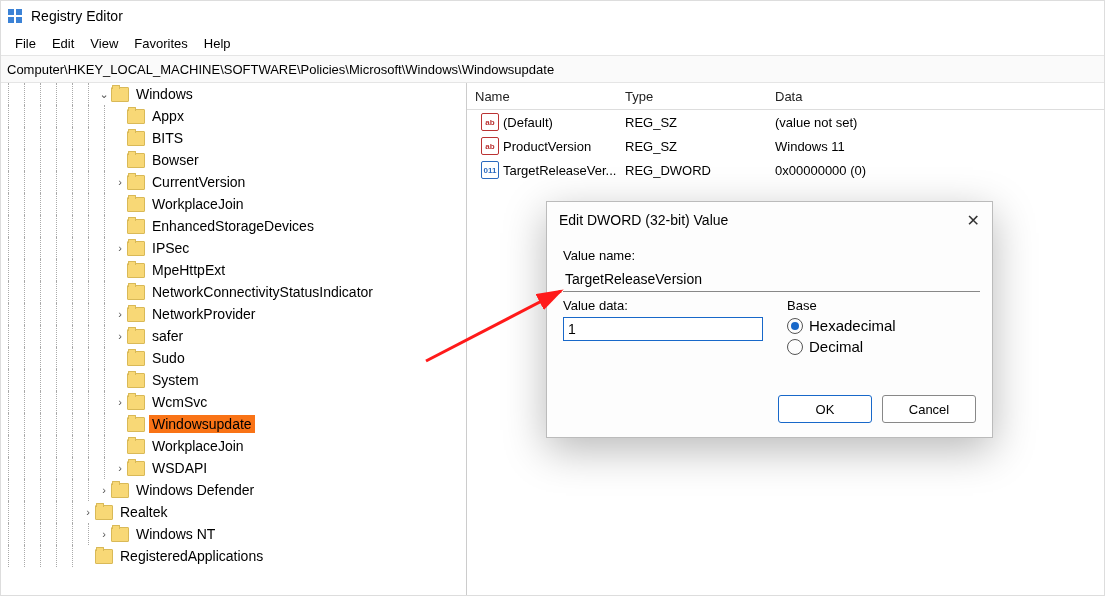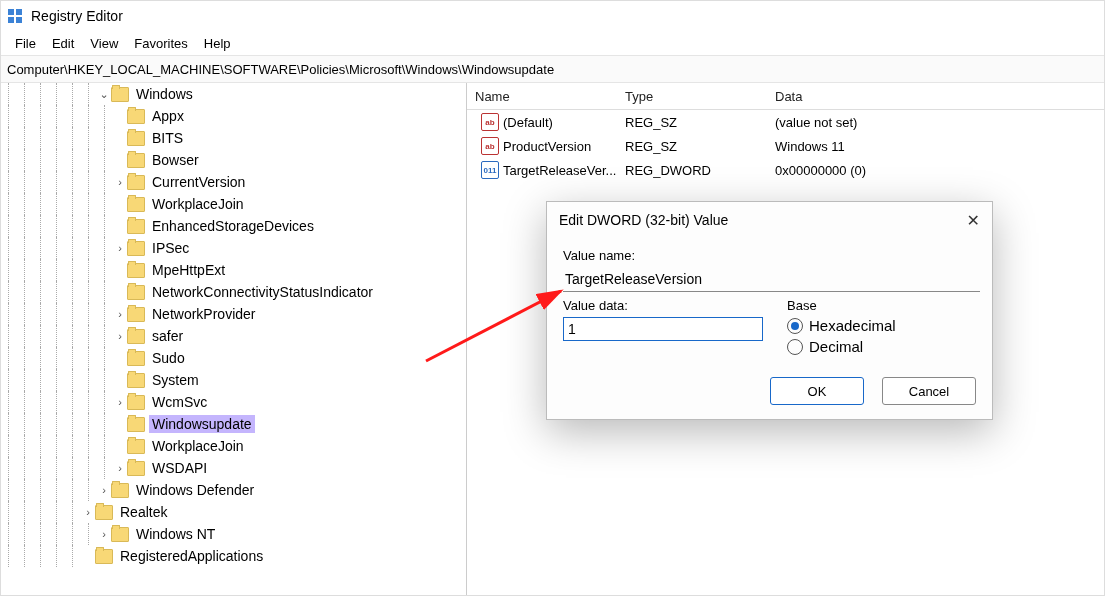--- a/index.html
+++ b/index.html
@@ -15,42 +15,42 @@
   .node{height:22px;display:flex;align-items:center;white-space:nowrap}
   .vline{display:inline-block;width:16px;height:22px;position:relative}
   .vline::before{content:"";position:absolute;left:7px;top:0;bottom:0;border-left:1px dotted #aaa}
   .chevron{width:14px;text-align:center;color:#555;font-size:11px}
   .chevron.down::before{content:"⌄"}
   .chevron.right::before{content:"›"}
   .chevron.none::before{content:""}
   .folder{width:16px;height:13px;background:#F8D876;border:1px solid #d9b957;border-radius:1px;margin-right:4px;position:relative}
   .folder::before{content:"";position:absolute;top:-3px;left:0;width:6px;height:3px;background:#F8D876;border:1px solid #d9b957;border-bottom:none;border-radius:1px 1px 0 0}
   .node-label{padding:1px 3px}
-  .node.sel .node-label{background:#c4b5fd}
+  .node.sel .node-label{background:#f97316}
   .list{flex:1;position:relative}
   .list-header{height:26px;display:flex;align-items:center;border-bottom:1px solid #ddd;font-size:13px;color:#222}
   .col-name{width:150px;padding-left:8px}
   .col-type{width:150px}
   .col-data{flex:1}
   .row{height:24px;display:flex;align-items:center;font-size:13px}
   .val-icon{width:16px;height:16px;margin-left:6px;margin-right:4px;border:1px solid #b33;border-radius:2px;display:flex;align-items:center;justify-content:center;font-size:8px;font-weight:bold;color:#b33;background:#fff}
   .val-icon.dword{border-color:#2b6abf;color:#2b6abf}
   .dlg{position:absolute;left:545px;top:200px;width:445px;background:#fdfdfd;border:1px solid #bbb;border-radius:0;box-shadow:0 12px 40px rgba(0,0,0,.28)}
   .dlg-title{height:36px;display:flex;align-items:center;justify-content:space-between;padding:0 12px;font-size:14px}
   .dlg-body{padding:4px 16px 14px}
   .field-label{font-size:13px;margin:6px 0 4px}
   .ro-input{border:none;border-bottom:1px solid #888;width:100%;padding:4px 2px;font-size:14px;background:transparent}
   .dlg-row{display:flex;gap:24px;}
   .value-box{flex:1}
   .value-input{width:190px;border:1px solid #1868c9;padding:3px 4px;font-size:14px}
   .base-box{flex:1}
   .radio-row{display:flex;align-items:center;gap:6px;margin:4px 0;font-size:15px}
   .radio{width:14px;height:14px;border:1px solid #555;border-radius:50%;display:inline-flex;align-items:center;justify-content:center}
   .radio.checked::after{content:"";width:8px;height:8px;background:#1868c9;border-radius:50%}
-  .dlg-buttons{display:flex;justify-content:flex-end;gap:18px;margin-top:18px}
+  .dlg-buttons{display:flex;justify-content:flex-end;gap:10px;margin-top:36px}
   .btn{width:92px;height:26px;border:1px solid #888;background:#fff;border-radius:3px;font-size:13px;display:flex;align-items:center;justify-content:center}
   .btn.primary{border-color:#1868c9}
   .close-x{font-size:16px;color:#333}
   .arrow{position:absolute;pointer-events:none;z-index:5}
 </style>
 </head>
 <body>
 
 <div class="window">
 

